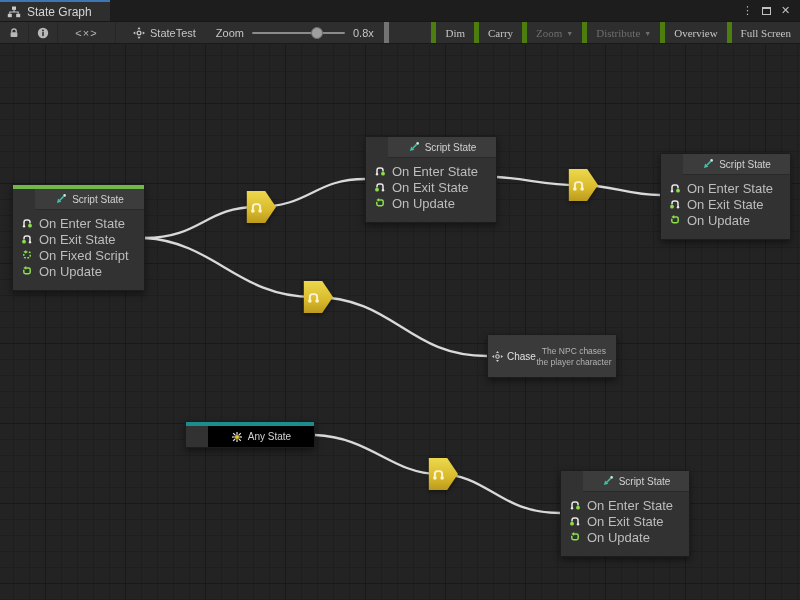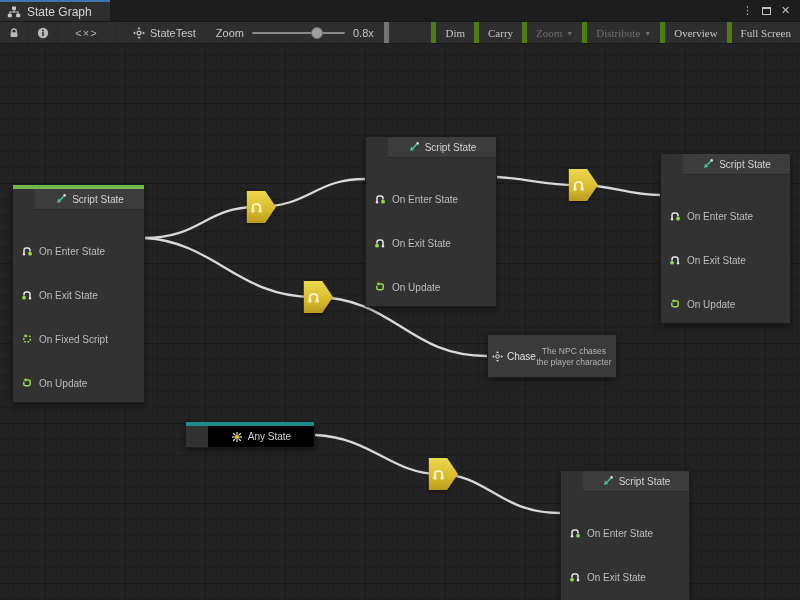--- a/index.html
+++ b/index.html
@@ -79,21 +79,21 @@
   }
   .node-accent { height:4px; }
   .node-header {
     height:21px; background:#3c3c3c; border-bottom:1px solid #292929;
     display:flex; align-items:center; justify-content:center; gap:5px;
     color:#d2d2d2; font-size:10px;margin-left:22px;
   }
   .node-body { padding:5px 0 0 0; }
   .node-item {
     display:flex; align-items:center; gap:6px; height:16px;
-    padding:0 8px; color:#bdbdbd; font-size:10px; white-space:nowrap;margin-top:28px;
+    padding:0 8px; color:#bdbdbd; font-size:13px; white-space:nowrap;
   }
   .node-foot { height:11px; }
   .i { flex:0 0 auto; display:block; }
 
   .simple-node {
     position:absolute; background:#3a3a3a; border:1px solid #1c1c1c;
     box-shadow:0 3px 7px rgba(0,0,0,.45); border-radius:1px;
     display:flex; align-items:center; justify-content:center;
     padding:3px 4px;
   }

